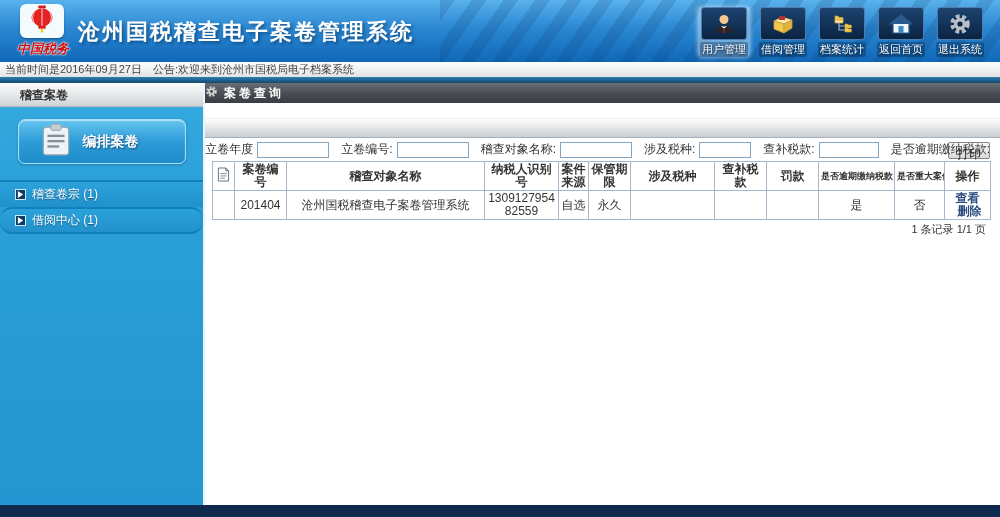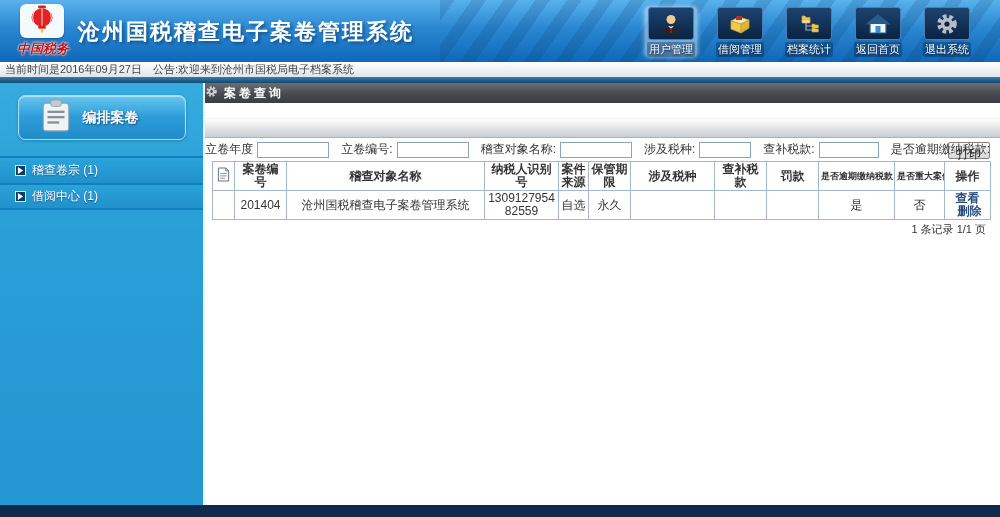--- a/index.html
+++ b/index.html
@@ -11,21 +11,21 @@
   .header { position:absolute; left:0; top:0; width:1000px; height:62px;
     background:linear-gradient(180deg,#59b2ec 0%,#2b87d2 45%,#1068b8 100%); }
   .header::after { content:""; position:absolute; right:0; top:0; width:560px; height:62px;
     background:repeating-linear-gradient(125deg, rgba(10,60,110,.18) 0 12px, rgba(255,255,255,0) 12px 26px); }
   .logo-box { position:absolute; left:20px; top:4px; width:44px; height:34px; background:#f4fbff;
     border-radius:6px; display:flex; align-items:center; justify-content:center; box-shadow:0 1px 2px rgba(0,0,0,.3); z-index:3;}
   .logo-text { position:absolute; left:8px; top:40px; width:70px; text-align:center; font-size:13px; font-weight:bold;
     font-style:italic; color:#cf1010; text-shadow:0 0 2px #fff,0 0 2px #fff; z-index:3; }
   .app-title { position:absolute; left:78px; top:17px; font-size:22px; font-weight:bold; color:#fff;
     letter-spacing:2px; text-shadow:2px 2px 3px rgba(0,30,60,.45); z-index:3; }
-  .nav { position:absolute; right:27px; top:7px; display:flex; gap:17px; z-index:3; }
+  .nav { position:absolute; right:14px; top:7px; display:flex; gap:7px; z-index:3; }
   .nav-tile { display:flex; flex-direction:column; align-items:center; width:52px; cursor:pointer; }
   .nav-tile.selected { background:rgba(210,238,252,.45); border-radius:4px; box-shadow:0 0 5px rgba(255,255,255,.6); }
   .nav-icon-box { width:46px; height:33px; border-radius:3px; border:1px solid #4d7db1;
     background:linear-gradient(180deg,#1d436f,#0a2342); display:flex; align-items:center; justify-content:center; }
   .nav-label { margin-top:2px; font-size:11px; color:#fff; text-shadow:0 1px 2px #001a33;
     background:rgba(5,35,70,.35); border-radius:2px; padding:0 2px; white-space:nowrap; }
 
   
   .notice { position:absolute; left:0; top:62px; width:1000px; height:16px;
     background:linear-gradient(180deg,#ffffff,#e0e4e7); border-bottom:1px solid #c2c8cd;
@@ -41,21 +41,21 @@
     border-bottom:1px solid #b4b9be; font-size:12px; font-weight:bold; color:#333;
     line-height:24px; padding-left:20px; }
   .side-button { margin:12px auto 16px auto; width:168px; height:45px; border-radius:7px;
     border:1px solid #a8ddf5; background:linear-gradient(180deg,#66c5ef 0%,#2d9cd9 50%,#1f8cca 100%);
     box-shadow:inset 0 1px 1px rgba(255,255,255,.55), 0 1px 3px rgba(0,40,80,.3);
     display:flex; align-items:center; gap:12px; padding-left:22px; cursor:pointer; }
   .side-button-label { font-size:14px; font-weight:bold; color:#fff; text-shadow:1px 1px 2px rgba(0,30,60,.6); }
   .side-items { margin-top:8px; }
   .side-item { height:27px; display:flex; align-items:center; gap:6px; padding-left:15px;
     border-top:2px solid #0f7fbe; background:linear-gradient(180deg,#2ba2da,#2191cb); cursor:pointer; }
-  .side-item:last-child { border-bottom:2px solid #0f7fbe; }
+  .side-item:last-child { border-bottom:2px solid #0f7fbe;border-radius:12px; }
   .side-item-label { font-size:12px; font-weight:normal; color:#fff; text-shadow:0 1px 1px rgba(0,30,60,.5); }
   .bullet { width:11px; height:11px; background:#0d3d66; border:1px solid #cfe9f8; display:flex;
     align-items:center; justify-content:center; }
   .bullet svg { display:block; }
 
   
   .content { position:absolute; left:205px; top:83px; width:795px; height:422px; background:#fff; }
   .page-head { height:20px; background:linear-gradient(180deg,#6b6e75 0%,#474a51 55%,#3a3d44 100%);
     display:flex; align-items:center; gap:6px; }
   .page-head-title { font-size:12px; font-weight:bold; color:#fff; letter-spacing:3px; }
@@ -157,20 +157,21 @@
         </div>
         <div class="nav-label">退出系统</div>
       </div>
     </div>
   </div>
 
   <div class="notice">当前时间是2016年09月27日　公告:欢迎来到沧州市国税局电子档案系统</div>
   <div class="blue-strip"></div>
 
   <div class="sidebar">
+    <div class="side-head">稽查案卷</div>
     <div class="side-button">
       <span>
         <svg width="30" height="34" viewBox="0 0 28 32">
           <rect x="2" y="4" width="24" height="26" rx="3" fill="#eef3f6" stroke="#94a1ab" stroke-width="1"></rect>
           <rect x="9" y="1" width="10" height="6" rx="2" fill="#c3ccd2" stroke="#94a1ab" stroke-width="0.8"></rect>
           <rect x="6" y="11" width="16" height="2.2" fill="#85909a"></rect>
           <rect x="6" y="16" width="16" height="2.2" fill="#85909a"></rect>
           <rect x="6" y="21" width="11" height="2.2" fill="#85909a"></rect>
         </svg>
       </span>

